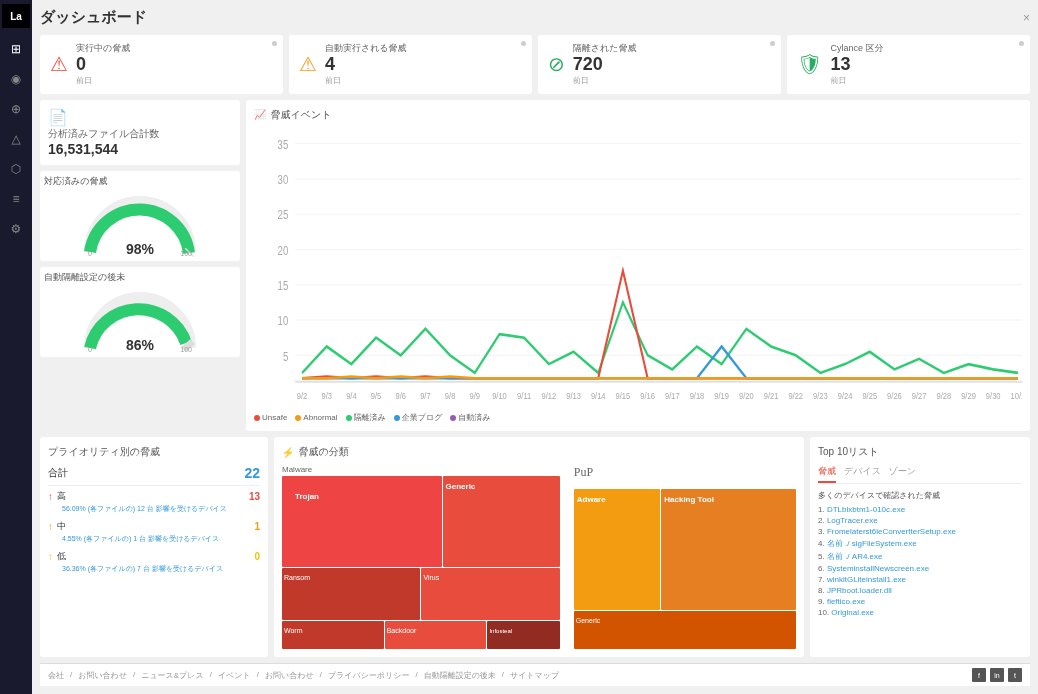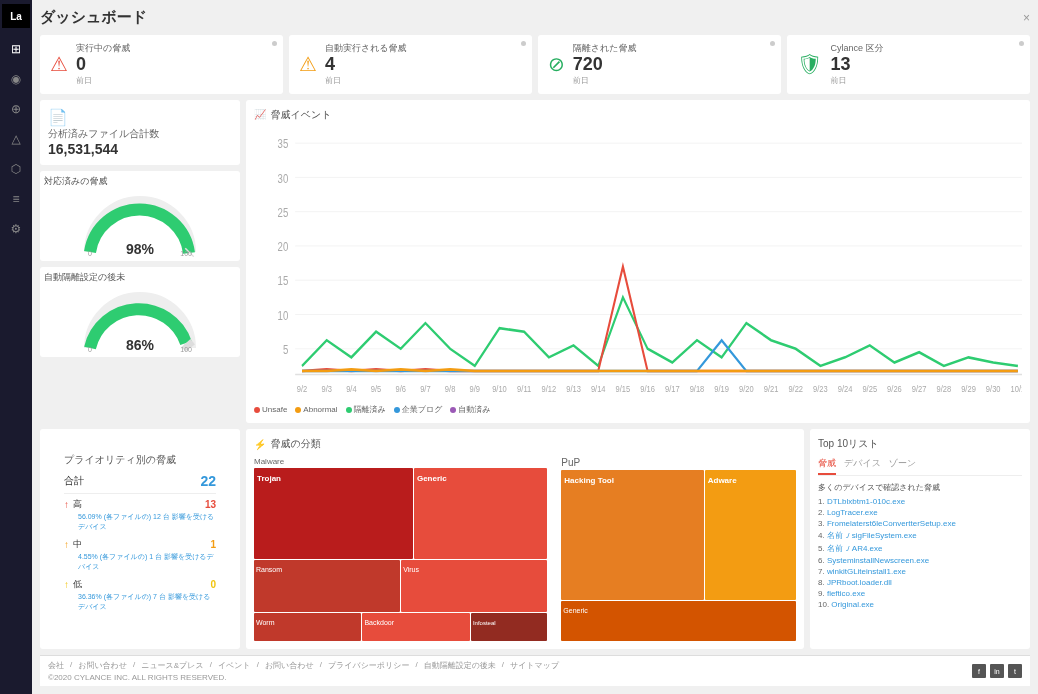--- a/index.html
+++ b/index.html
@@ -55,21 +55,21 @@
     .chart-header { font-size: 10px; color: #555; margin-bottom: 4px; display: flex; align-items: center; gap: 4px; }
     .chart-area { flex: 1; position: relative; }
     .chart-legend { display: flex; gap: 8px; margin-top: 4px; flex-wrap: wrap; }
     .legend-item { display: flex; align-items: center; gap: 2px; font-size: 8px; color: #666; }
     .legend-dot { width: 6px; height: 6px; border-radius: 50%; }
 
     
     .bottom-row { display: flex; gap: 6px; height: 220px; }
 
     
-    .priority-panel { width: 200px; background: white; border-radius: 3px; padding: 24px; flex-shrink: 0; }
+    .priority-panel { width: 228px; background: white; border-radius: 3px; padding: 8px; flex-shrink: 0; }
     .panel-title { font-size: 10px; color: #555; margin-bottom: 6px; }
     .priority-total { display: flex; justify-content: space-between; align-items: center; border-bottom: 1px solid #eee; padding-bottom: 4px; margin-bottom: 4px; }
     .priority-total-label { font-size: 10px; color: #333; }
     .priority-total-value { font-size: 14px; font-weight: bold; color: #3498db; }
     .priority-item { margin-bottom: 6px; }
     .priority-item-header { display: flex; align-items: center; gap: 4px; margin-bottom: 1px; }
     .priority-arrow { font-size: 10px; }
     .priority-name { font-size: 9px; color: #333; flex: 1; }
     .priority-num { font-size: 10px; font-weight: bold; }
     .priority-desc { font-size: 7px; color: #3498db; margin-left: 14px; }
@@ -332,21 +332,21 @@
           <span>⚡</span>
           <span>脅威の分類</span>
         </div>
 
         <div style="display:flex;height:calc(100% - 20px);gap:14px;">
 
           <div style="flex:2.5;display:flex;flex-direction:column;gap:1px;">
             <div style="font-size:8px;color:#666;margin-bottom:1px;">Malware</div>
 
             <div style="flex:1.6;display:flex;gap:1px;">
-              <div style="flex:1.2;background:#b91c1c;padding:3px;border-radius:1px;">
+              <div style="flex:1.2;background:#ef4444;padding:13px;border-radius:1px;">
                 <span style="font-size:8px;color:white;font-weight:bold;">Trojan</span>
               </div>
               <div style="flex:1;background:#e74c3c;padding:3px;border-radius:1px;">
                 <span style="font-size:8px;color:white;font-weight:bold;">Generic</span>
               </div>
             </div>
 
             <div style="flex:0.9;display:flex;gap:1px;">
               <div style="flex:1;background:#c0392b;padding:2px;border-radius:1px;">
                 <span style="font-size:7px;color:white;">Ransom</span>
@@ -362,28 +362,28 @@
               <div style="flex:1;background:#e74c3c;padding:2px;border-radius:1px;">
                 <span style="font-size:7px;color:white;">Backdoor</span>
               </div>
               <div style="flex:0.7;background:#922b21;padding:2px;border-radius:1px;">
                 <span style="font-size:6px;color:white;">Infosteal</span>
               </div>
             </div>
           </div>
 
           <div style="flex:2;display:flex;flex-direction:column;gap:1px;">
-            <div style="font-size:10px;color:#666;margin-bottom:1px;">PuP</div>
+            <div style="font-size:12px;color:#666;margin-bottom:8px;font-family:Liberation Serif, serif;">PuP</div>
 
             <div style="flex:2.5;display:flex;gap:1px;">
+              <div style="flex:1;background:#f39c12;padding:3px;border-radius:1px;">
+                <span style="font-size:8px;color:white;font-weight:bold;">Adware</span>
+              </div>
               <div style="flex:1.6;background:#e67e22;padding:3px;border-radius:1px;">
                 <span style="font-size:8px;color:white;font-weight:bold;">Hacking Tool</span>
-              </div>
-              <div style="flex:1;background:#f39c12;padding:3px;border-radius:1px;">
-                <span style="font-size:8px;color:white;font-weight:bold;">Adware</span>
               </div>
             </div>
 
             <div style="flex:0.7;background:#d35400;padding:2px;border-radius:1px;">
               <span style="font-size:7px;color:white;">Generic</span>
             </div>
           </div>
         </div>
       </div>
 
@@ -422,21 +422,20 @@
           <span style="cursor:pointer;">イベント</span>
           <span>/</span>
           <span style="cursor:pointer;">お問い合わせ</span>
           <span>/</span>
           <span style="cursor:pointer;">プライバシーポリシー</span>
           <span>/</span>
           <span style="cursor:pointer;">自動隔離設定の後未</span>
           <span>/</span>
           <span style="cursor:pointer;">サイトマップ</span>
         </div>
-        <div>©2020 CYLANCE INC. ALL RIGHTS RESERVED.</div>
       </div>
       <div class="footer-social">
         <div class="social-icon">f</div>
         <div class="social-icon">in</div>
         <div class="social-icon">t</div>
       </div>
     </div>
   </div>
 </div>
 

